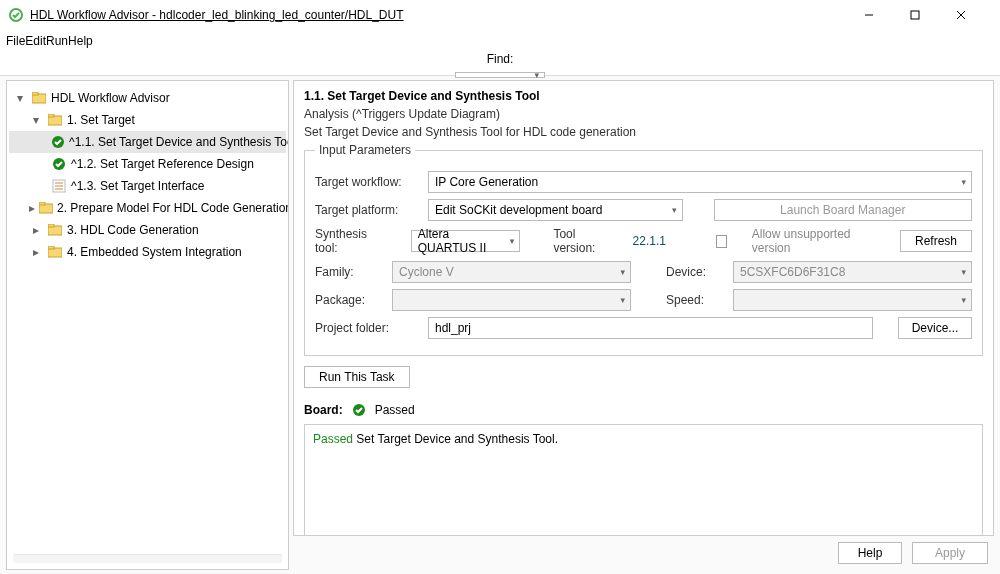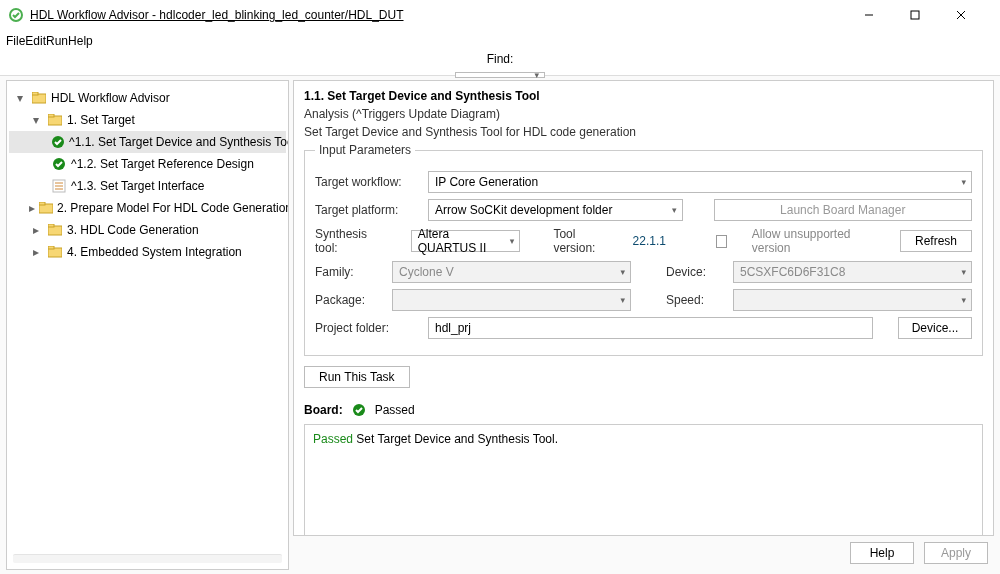--- a/index.html
+++ b/index.html
@@ -201,21 +201,21 @@
         <div class="row">
           <span class="lbl">Target workflow:</span>
           <div class="select" style="flex:1">
               <span>IP Core Generation</span>
               <span class="caret">▾</span>
             </div>
         </div>
         <div class="row">
           <span class="lbl">Target platform:</span>
           <div class="select" style="flex:1; max-width:378px">
-              <span>Arrow SoCKit development folder</span>
+              <span>Edit SoCKit development board</span>
               <span class="caret">▾</span>
             </div>
           <div class="btn dis" style="flex:1; margin-left:6px">Launch Board Manager</div>
         </div>
         <div class="row">
           <span class="lbl">Synthesis tool:</span>
           <div class="select" style="width:130px">
               <span>Altera QUARTUS II</span>
               <span class="caret">▾</span>
             </div>
@@ -271,16 +271,16 @@
           </span>
         <span>Passed</span>
       </div>
       <div class="resultbox">
         <span class="passed">Passed</span><span> Set Target Device and Synthesis Tool.</span>
       </div>
     </div>
 
     <div class="footer">
       <div class="btn" style="width:64px">Help</div>
-      <div class="btn dis" style="width:64px">Apply</div>
+      <div class="btn dis" style="width:76px">Apply</div>
     </div>
   </div>
 </div>
 
 </body></html>

